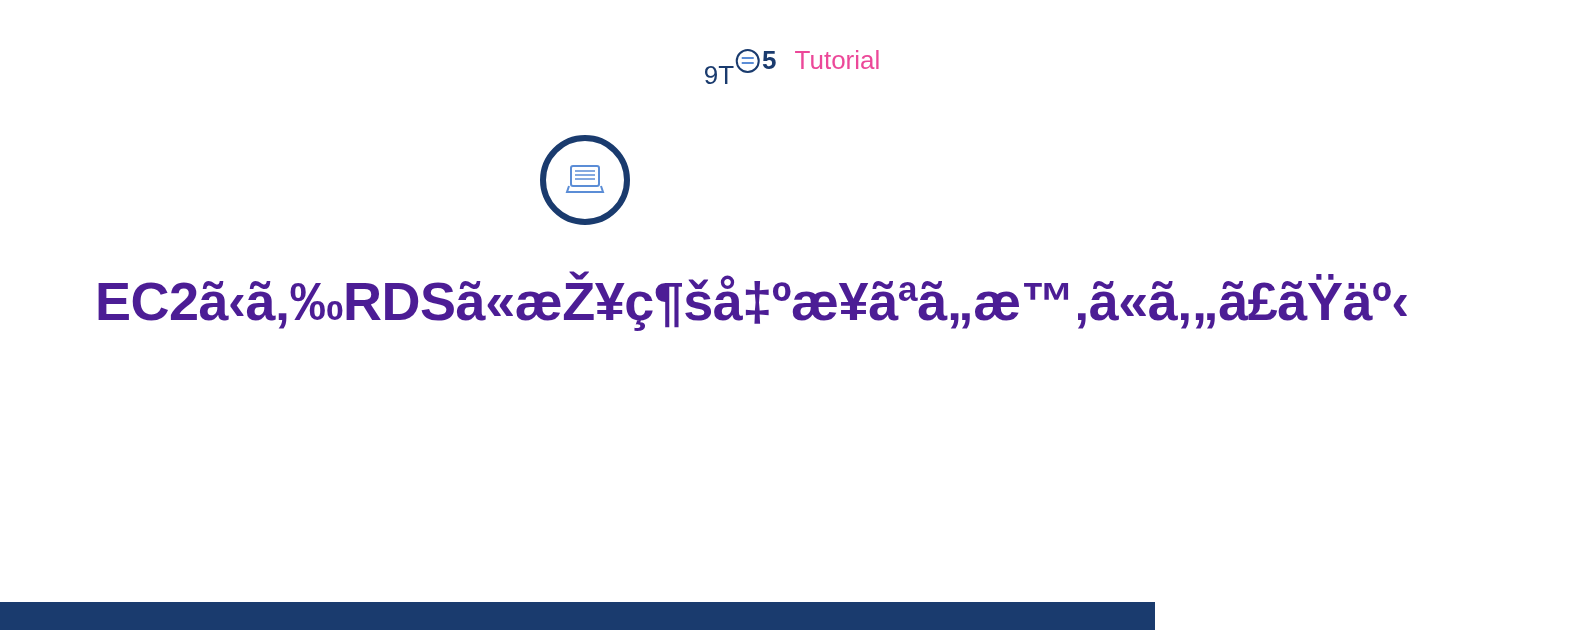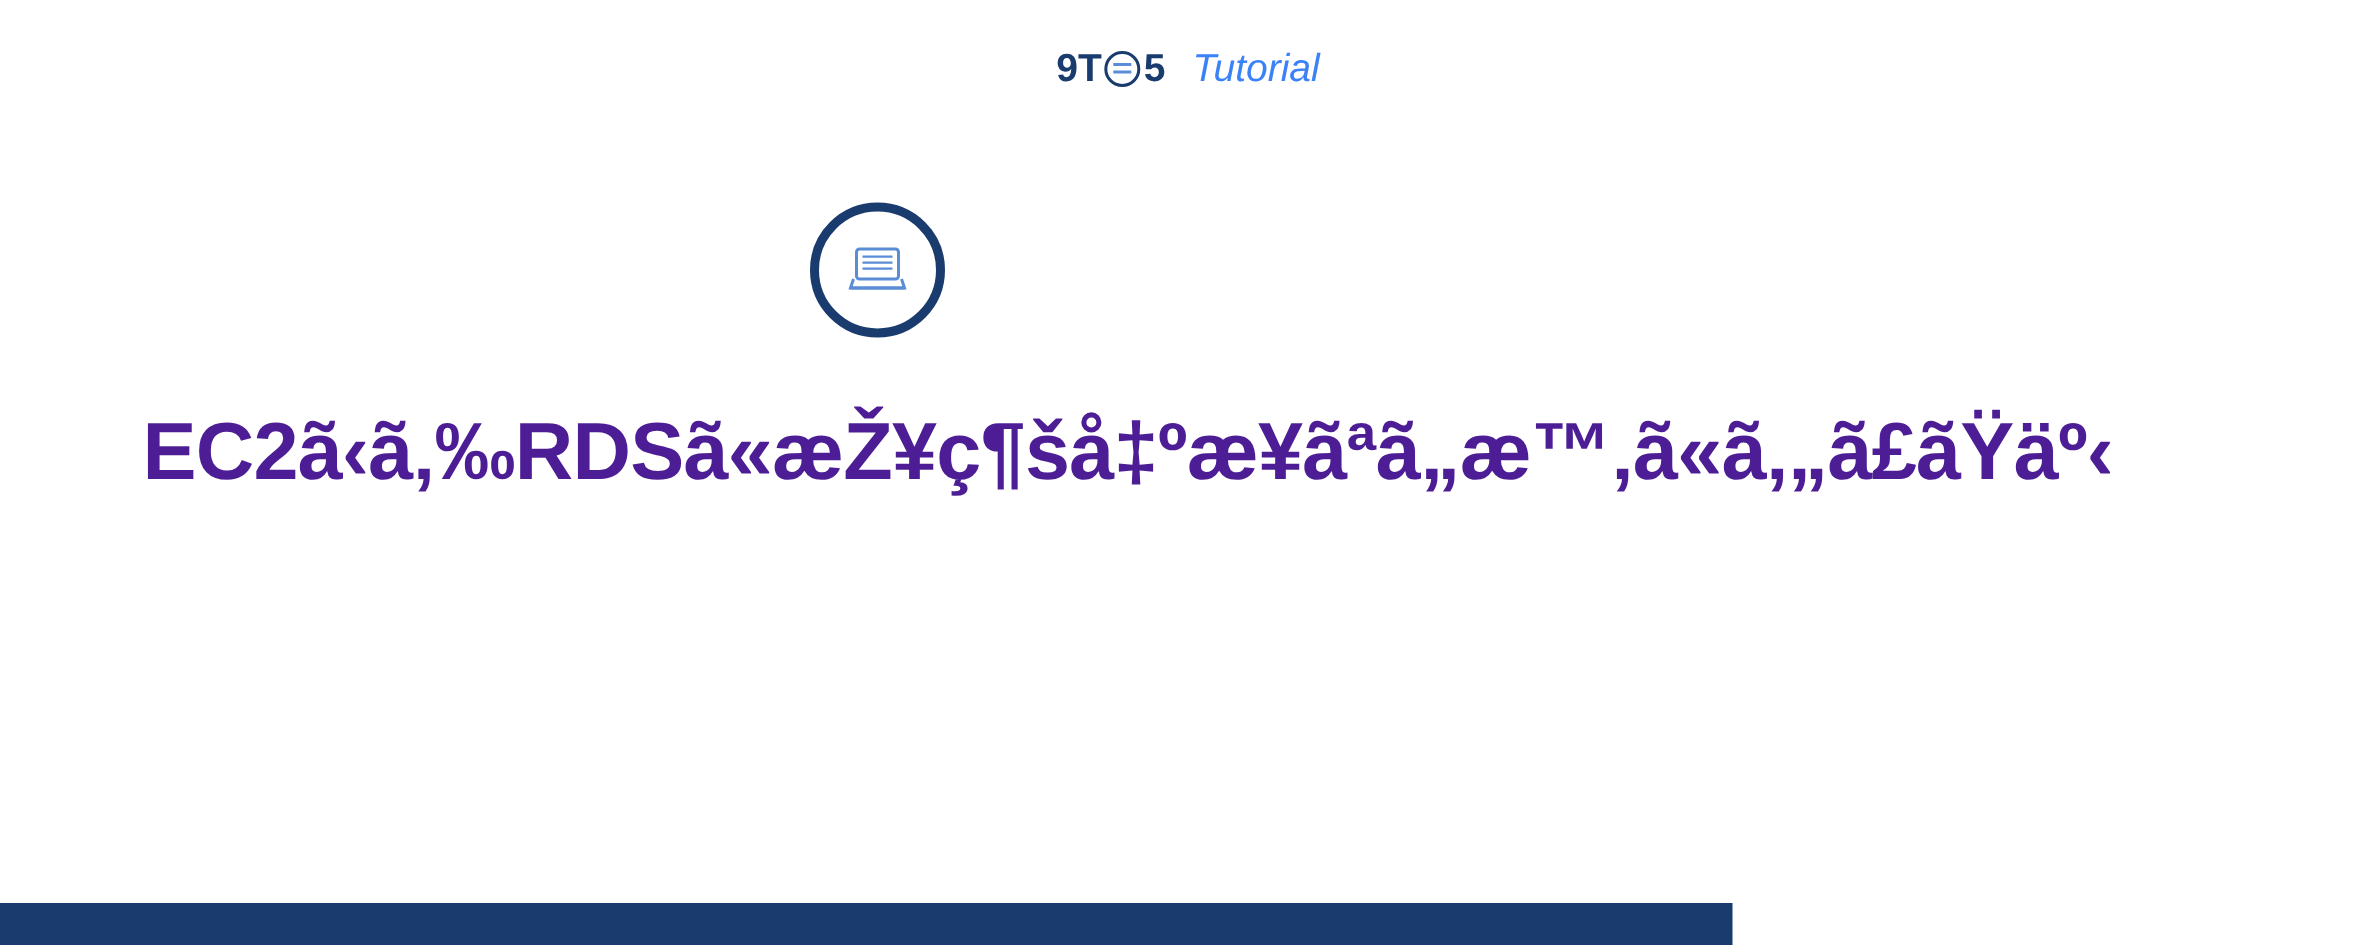--- a/index.html
+++ b/index.html
@@ -23,21 +23,22 @@
       left: 50%;
       transform: translateX(-50%);
       display: flex;
       align-items: center;
       font-size: 26px;
       font-weight: 500;
     }
     
     .logo-9t {
       color: #1a3b6e;
-      font-weight: 700;
+      font-weight: 400;
+      margin-top: 30px;
     }
     
     .logo-circle {
       display: inline-flex;
       align-items: center;
       justify-content: center;
       width: 24px;
       height: 24px;
       border: 2px solid #1a3b6e;
       border-radius: 50%;
@@ -62,24 +63,23 @@
       background: #5b8dd6;
       top: 11px;
     }
     
     .logo-5 {
       color: #1a3b6e;
       font-weight: 600;
     }
     
     .logo-tutorial {
-      color: #3b82f6;
+      color: #ec4899;
       font-weight: 400;
       margin-left: 18px;
-      font-style: italic;
     }
     
     .laptop-icon-wrapper {
       position: absolute;
       top: 135px;
       left: 540px;
       width: 90px;
       height: 90px;
       border: 6px solid #1a3b6e;
       border-radius: 50%;

